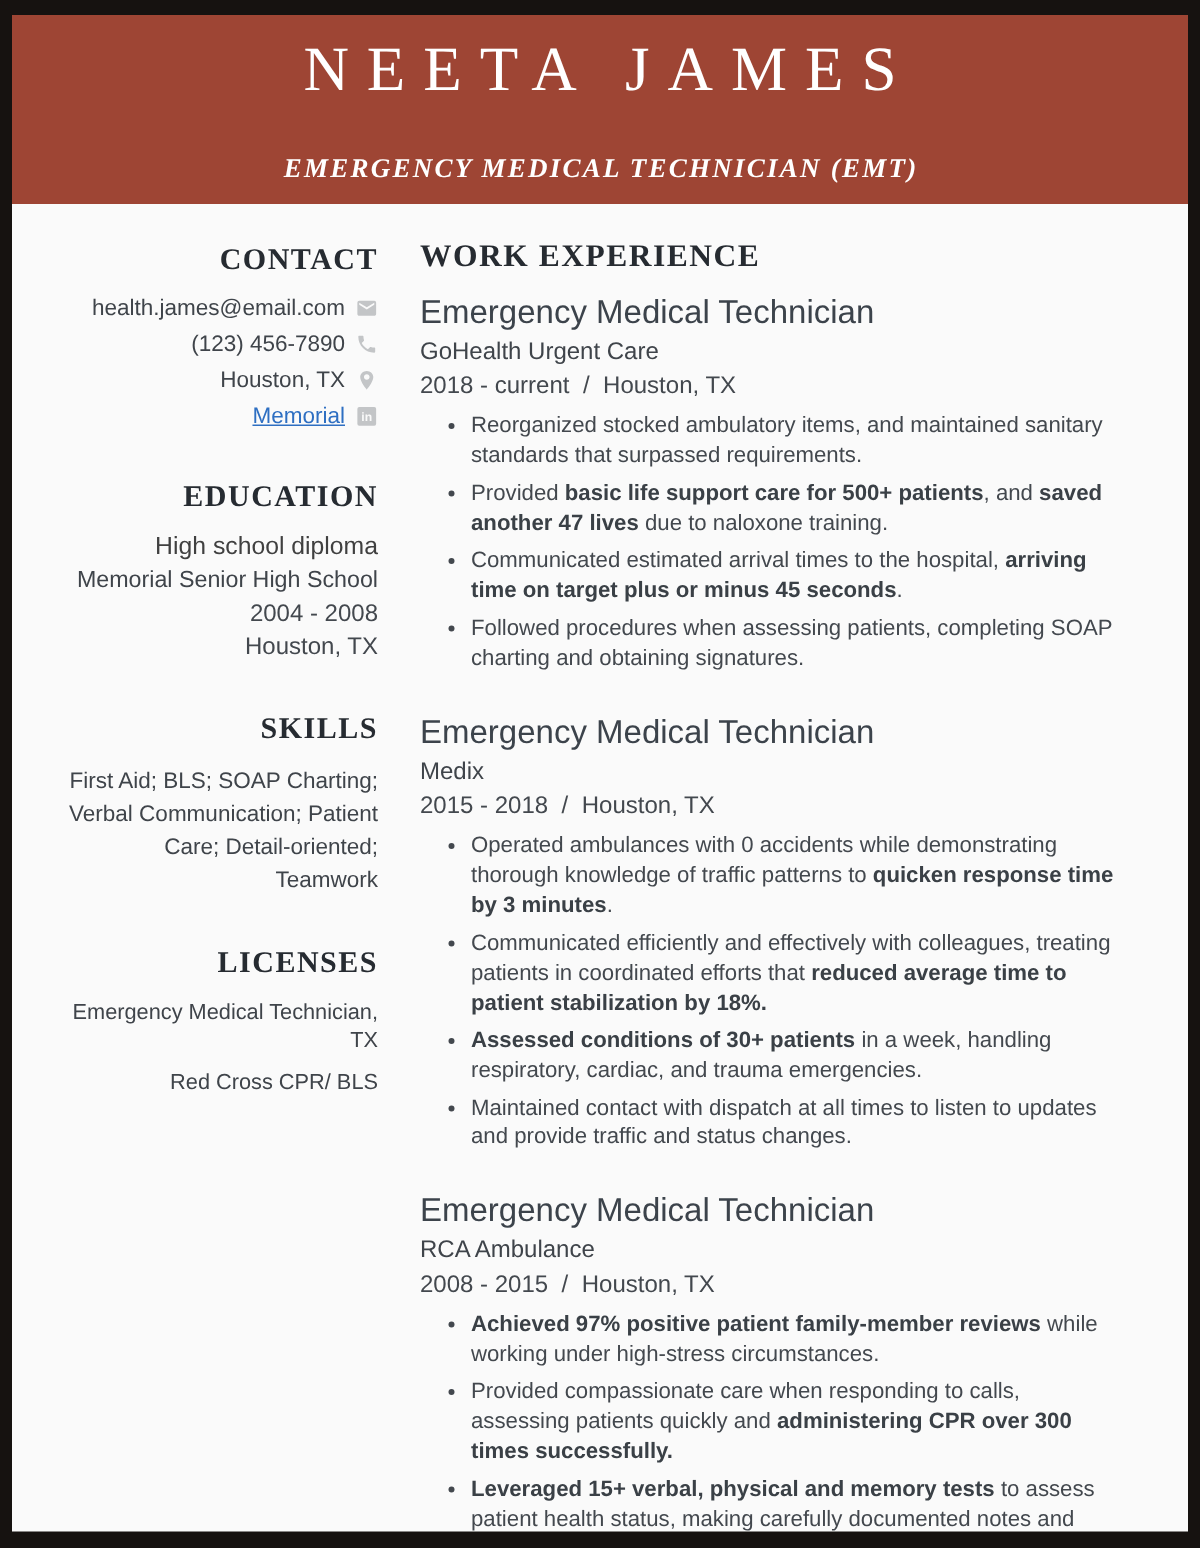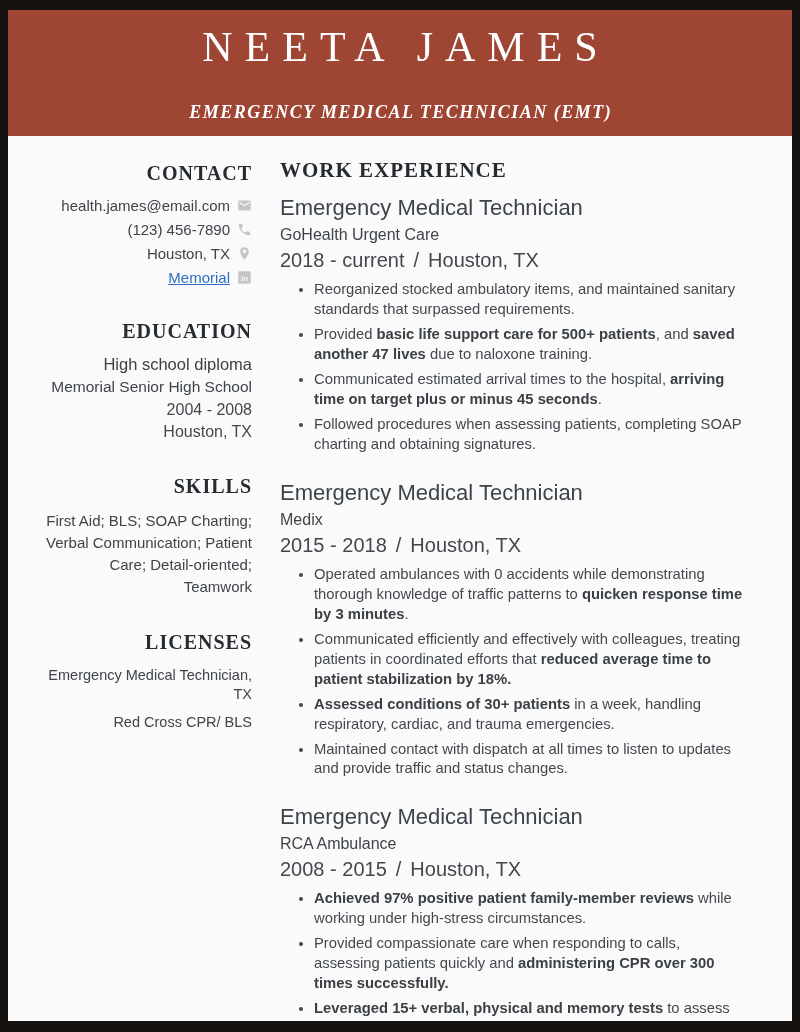--- a/index.html
+++ b/index.html
@@ -50,21 +50,21 @@
   .edu-school { font-size:15.5px; color:#3f444a; line-height:1.25; margin-bottom:5px; }
   .edu-dates, .edu-loc { font-size:16px; color:#43484e; margin-bottom:4px; }
   .skills-text { font-size:15px; line-height:1.45; color:#3f444a; }
   .license-item { font-size:14.5px; line-height:1.3; color:#3f444a; margin-bottom:9px; }
   
   .main { flex:1; box-sizing:border-box; padding:22px 48px 0 28px; }
   .main h2 { font-size:21px; letter-spacing:1px; margin-bottom:12px; }
   .job { margin-bottom:25px; }
   .job h3 { margin:0 0 5px 0; font-weight:400; font-size:22px; color:#3c434b; }
   .job .company { font-size:16px; color:#3f444a; margin-bottom:5px; }
-  .job .meta { font-size:20px; color:#43484e; margin-bottom:8px; }
+  .job .meta { font-size:16px; color:#43484e; margin-bottom:8px; }
   .job .meta .sep { margin:0 9px; }
   .job ul { margin:0; padding-left:34px; }
   .job li { font-size:14.8px; line-height:1.35; margin-bottom:5px; color:#43484e; }
   .job li .b { font-weight:700; color:#3a4046; }
 </style>
 </head>
 <body>
 
 <div class="page">
 

